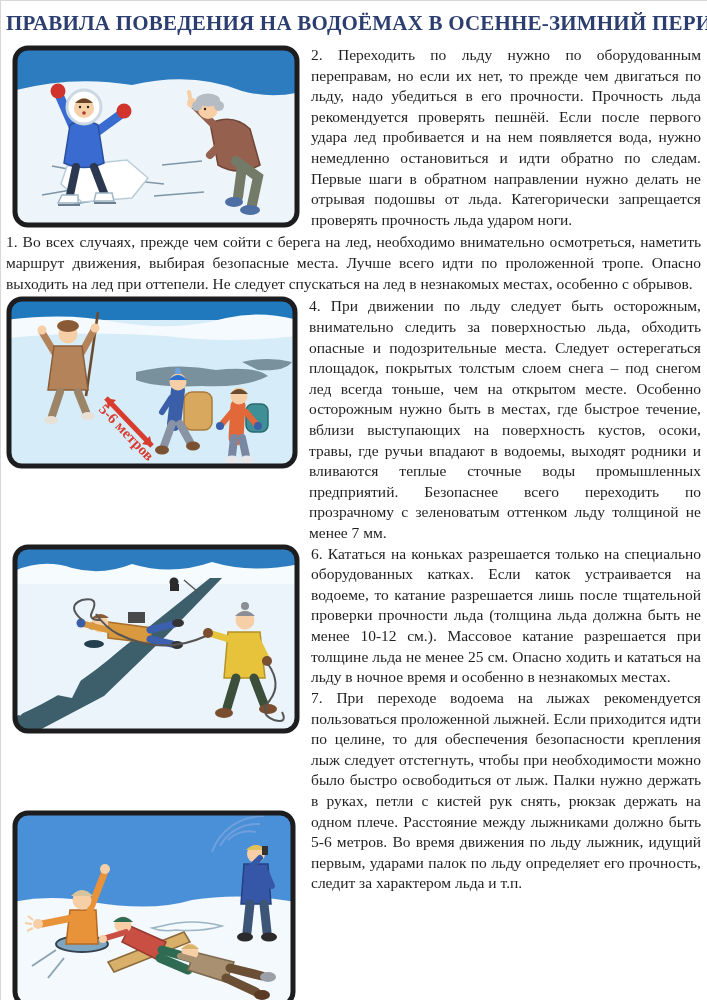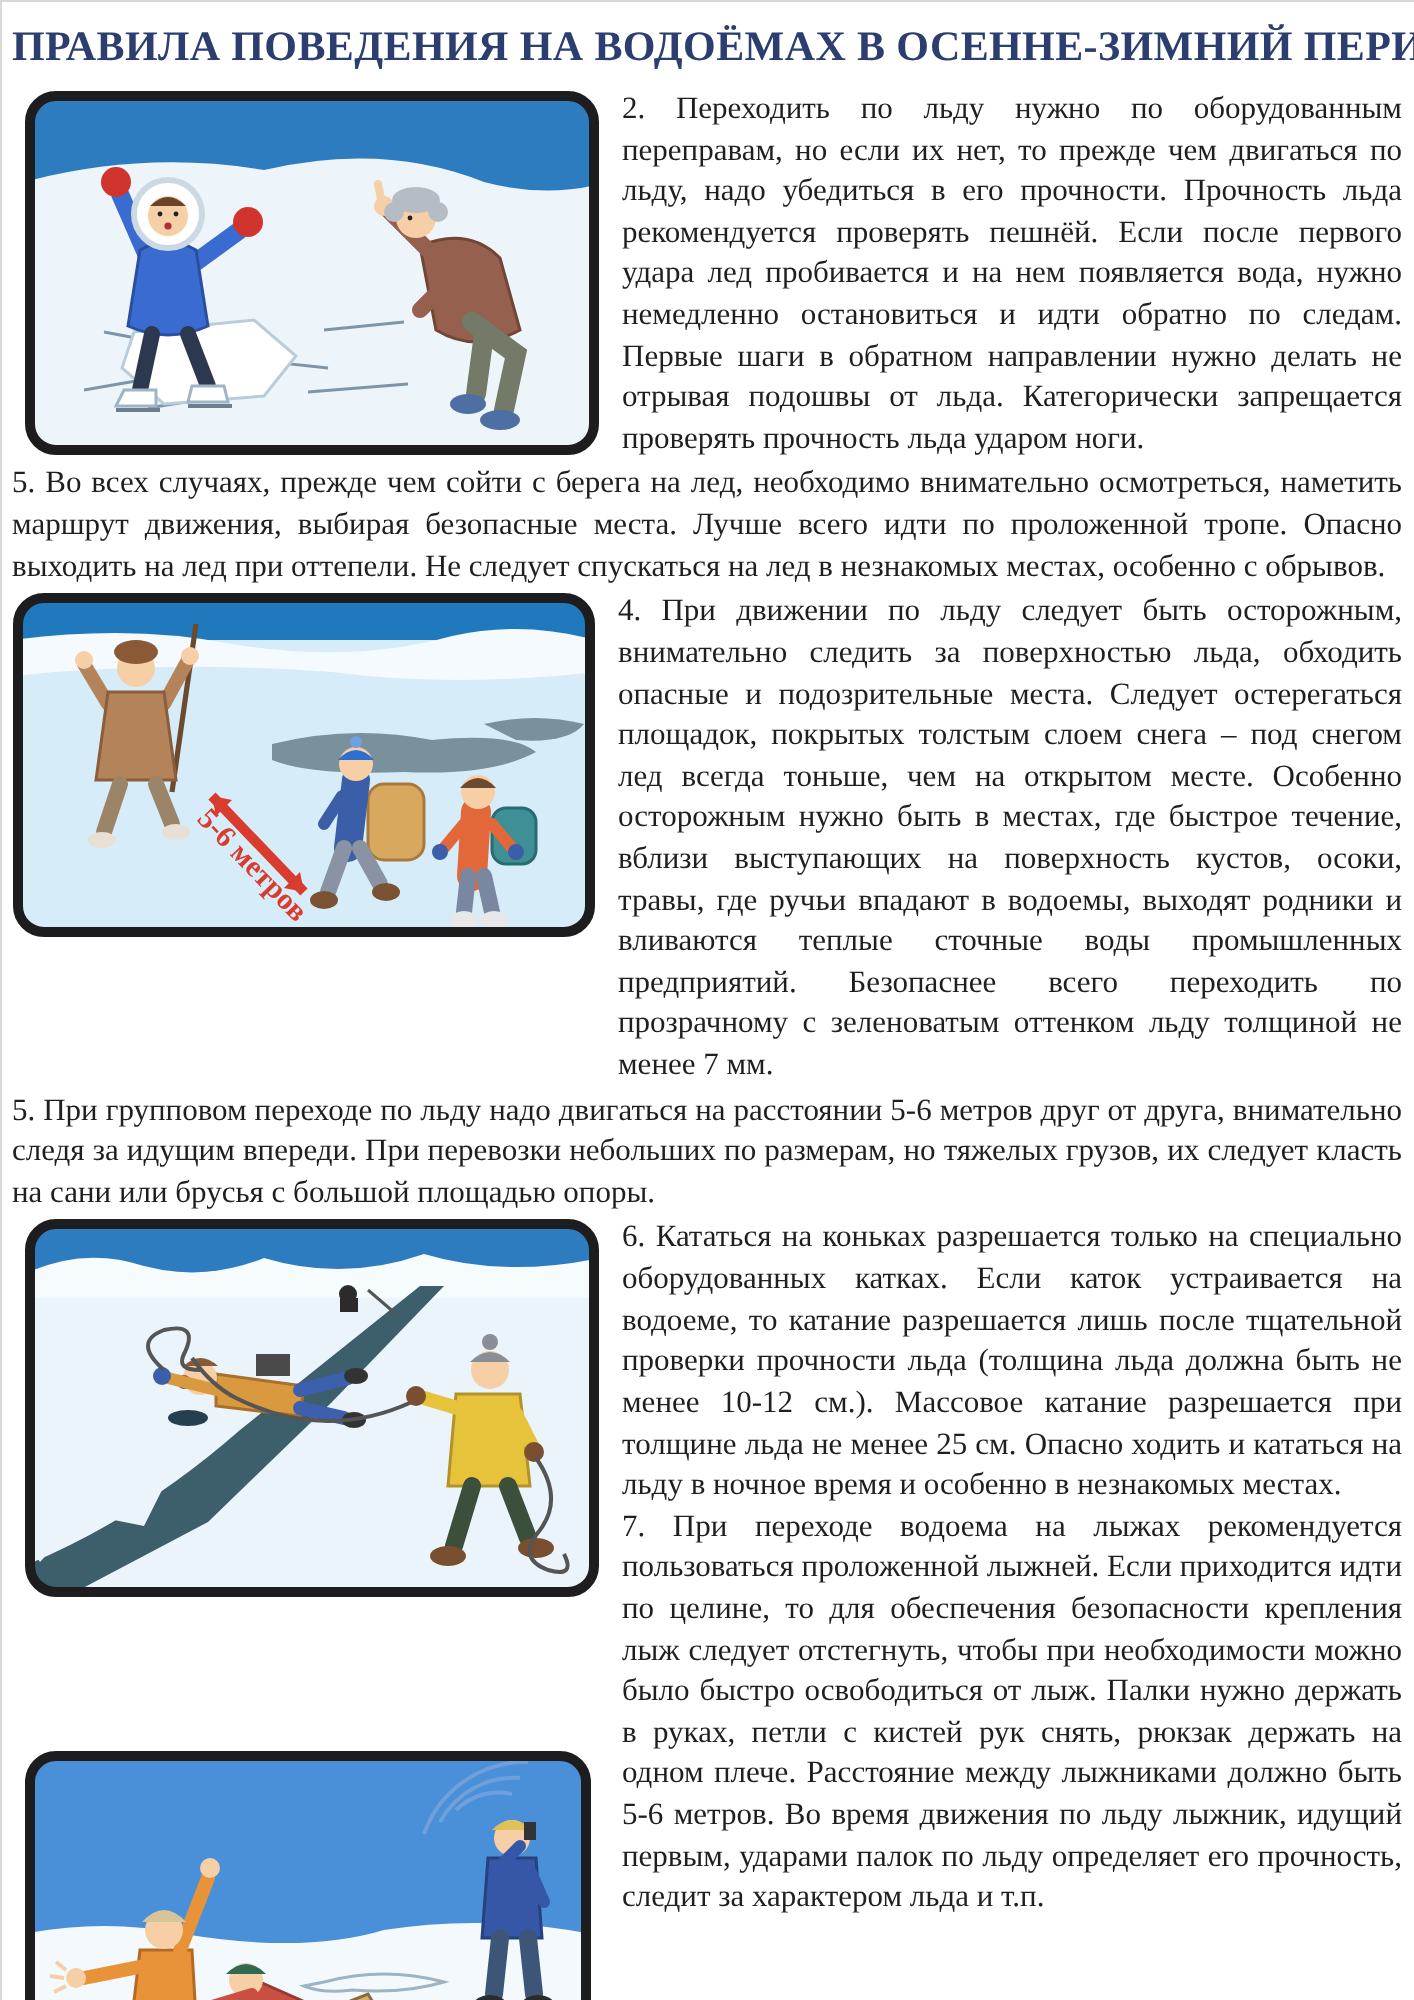--- a/index.html
+++ b/index.html
@@ -113,21 +113,21 @@
           </g>
         </g>
         <rect x="3" y="3" width="282" height="177" rx="13" fill="none" stroke="#1d1d1f" stroke-width="5"></rect>
       </svg>
     </figure>
     <div class="txt">
       <p>2. Переходить по льду нужно по оборудованным переправам, но если их нет, то прежде чем двигаться по льду, надо убедиться в его прочности. Прочность льда рекомендуется проверять пешнёй. Если после первого удара лед пробивается и на нем появляется вода, нужно немедленно остановиться и идти обратно по следам. Первые шаги в обратном направлении нужно делать не отрывая подошвы от льда. Категорически запрещается проверять прочность льда ударом ноги.</p>
     </div>
   </div>
 
-  <p class="full">5. Во всех случаях, прежде чем сойти с берега на лед, необходимо внимательно осмотреться, наметить маршрут движения, выбирая безопасные места. Лучше всего идти по проложенной тропе. Опасно выходить на лед при оттепели. Не следует спускаться на лед в незнакомых местах, особенно с обрывов.</p>
+  <p class="full">1. Во всех случаях, прежде чем сойти с берега на лед, необходимо внимательно осмотреться, наметить маршрут движения, выбирая безопасные места. Лучше всего идти по проложенной тропе. Опасно выходить на лед при оттепели. Не следует спускаться на лед в незнакомых местах, особенно с обрывов.</p>
 
   <div class="row">
     <figure>
       <svg width="292" height="173" viewBox="0 0 292 173">
         <defs>
             <clipPath id="c2">
               <rect x="3" y="3" width="286" height="167" rx="13"></rect>
             </clipPath>
           </defs>
         <g clip-path="url(#c2)">
@@ -190,21 +190,20 @@
           </g>
         </g>
         <rect x="3" y="3" width="286" height="167" rx="13" fill="none" stroke="#1d1d1f" stroke-width="5"></rect>
       </svg>
     </figure>
     <div class="txt">
       <p>4. При движении по льду следует быть осторожным, внимательно следить за поверхностью льда, обходить опасные и подозрительные места. Следует остерегаться площадок, покрытых толстым слоем снега – под снегом лед всегда тоньше, чем на открытом месте. Особенно осторожным нужно быть в местах, где быстрое течение, вблизи выступающих на поверхность кустов, осоки, травы, где ручьи впадают в водоемы, выходят родники и вливаются теплые сточные воды промышленных предприятий. Безопаснее всего переходить по прозрачному с зеленоватым оттенком льду толщиной не менее 7 мм.</p>
     </div>
   </div>
 
-  <p class="full">5. При групповом переходе по льду надо двигаться на расстоянии 5-6 метров друг от друга, внимательно следя за идущим впереди. При перевозки небольших по размерам, но тяжелых грузов, их следует класть на сани или брусья с большой площадью опоры.</p>
 
   <div class="row">
     <div class="left-col fig-indent">
       <figure>
         <svg width="288" height="190" viewBox="0 0 288 190">
           <defs>
               <clipPath id="c3">
                 <rect x="3" y="3" width="282" height="184" rx="13"></rect>
               </clipPath>
             </defs>

